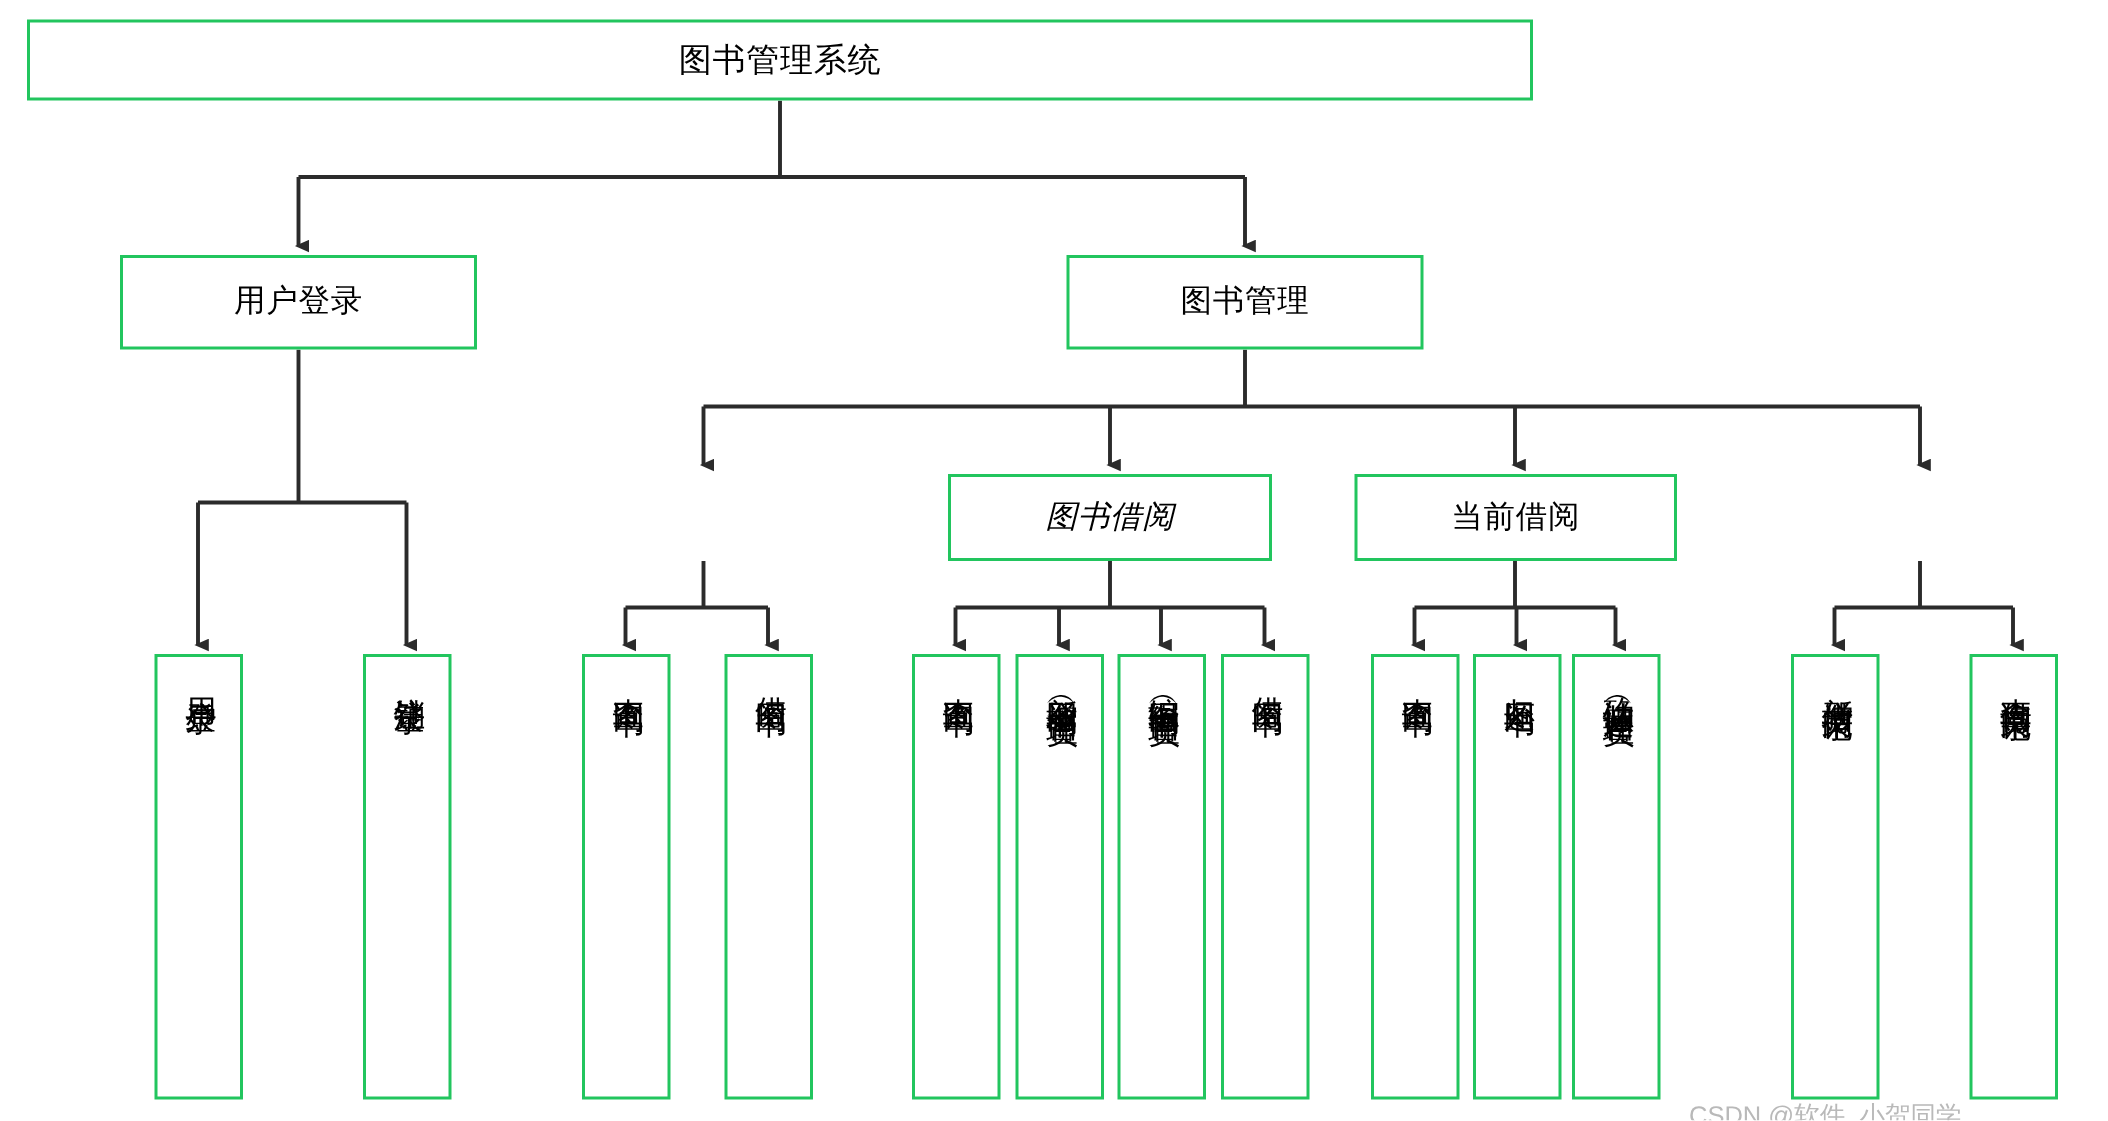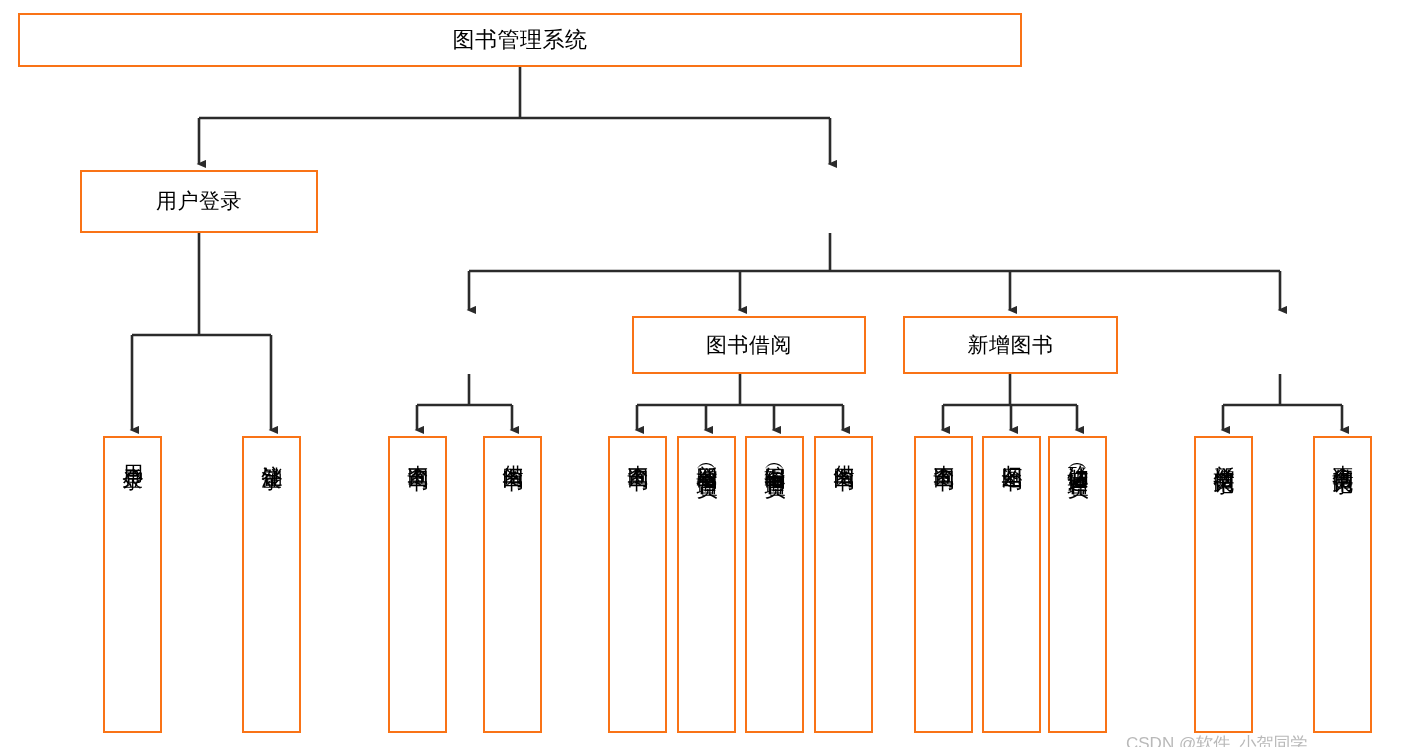--- a/index.html
+++ b/index.html
@@ -22,21 +22,21 @@
     left: 0;
     top: 0;
     width: 1405px;
     height: 747px;
     pointer-events: none;
   }
   .node {
     position: absolute;
     box-sizing: border-box;
     background: #ffffff;
-    border: 2px solid #f97316;
+    border: 2px solid #22c55e;
     display: flex;
     align-items: center;
     justify-content: center;
     color: #000000;
     z-index: 2;
   }
   .node .label {
     font-size: 21px;
     line-height: 1.15;
     letter-spacing: 0.5px;
@@ -118,26 +118,29 @@
     </g>
   </svg>
 
   <div class="node" id="root-node" style="left:18px; top:13px; width:1004px; height:54px;">
     <span class="label">图书管理系统</span>
   </div>
 
   <div class="node" style="left:80px; top:170px; width:238px; height:63px;">
     <span class="label">用户登录</span>
   </div>
+  <div class="node" style="left:711px; top:170px; width:238px; height:63px;">
+    <span class="label">图书管理</span>
+  </div>
 
-  <div class="node" style="left:632px; top:316px; width:234px; height:58px;">
+  <div class="node" style="left:632px; top:316px; width:216px; height:58px;font-style:italic;">
     <span class="label">图书借阅</span>
   </div>
   <div class="node" style="left:903px; top:316px; width:215px; height:58px;">
-    <span class="label">新增图书</span>
+    <span class="label">当前借阅</span>
   </div>
 
   <div class="node vertical" style="left:103px; top:436px; width:59px; height:297px;">
     <span class="label">用户登录</span>
   </div>
   <div class="node vertical" style="left:242px; top:436px; width:59px; height:297px;">
     <span class="label">注销登录</span>
   </div>
 
   <div class="node vertical" style="left:388px; top:436px; width:59px; height:297px;">

